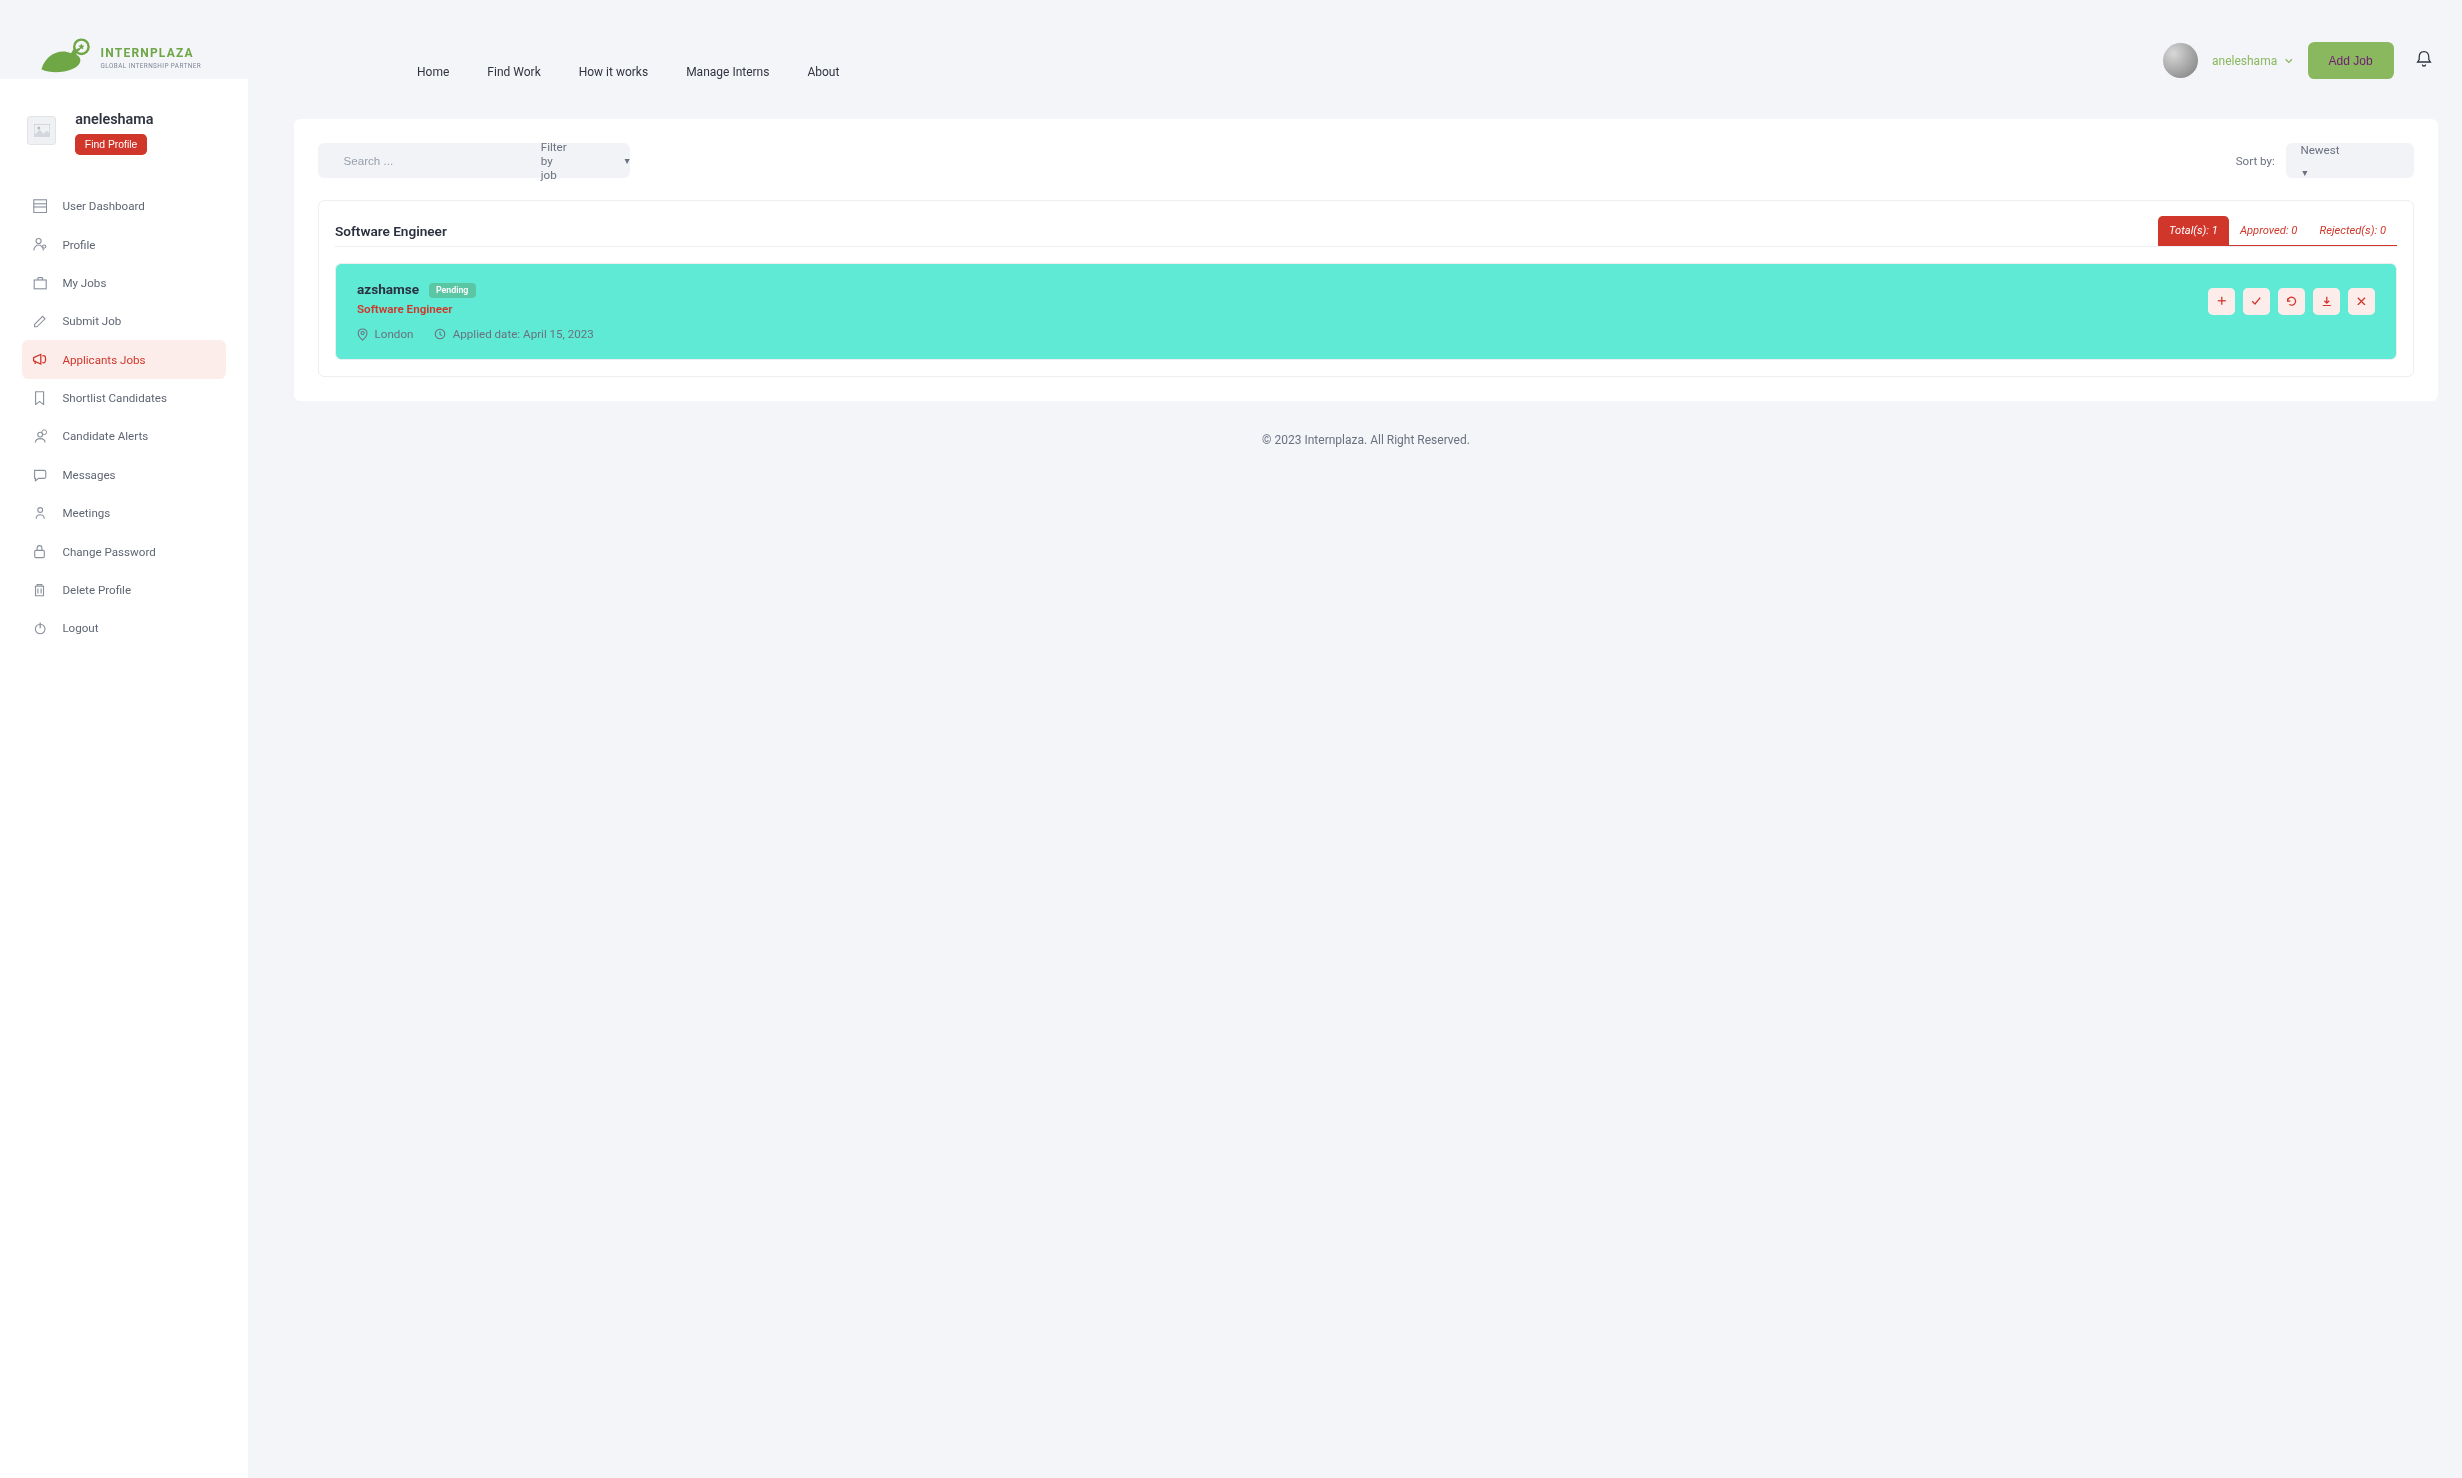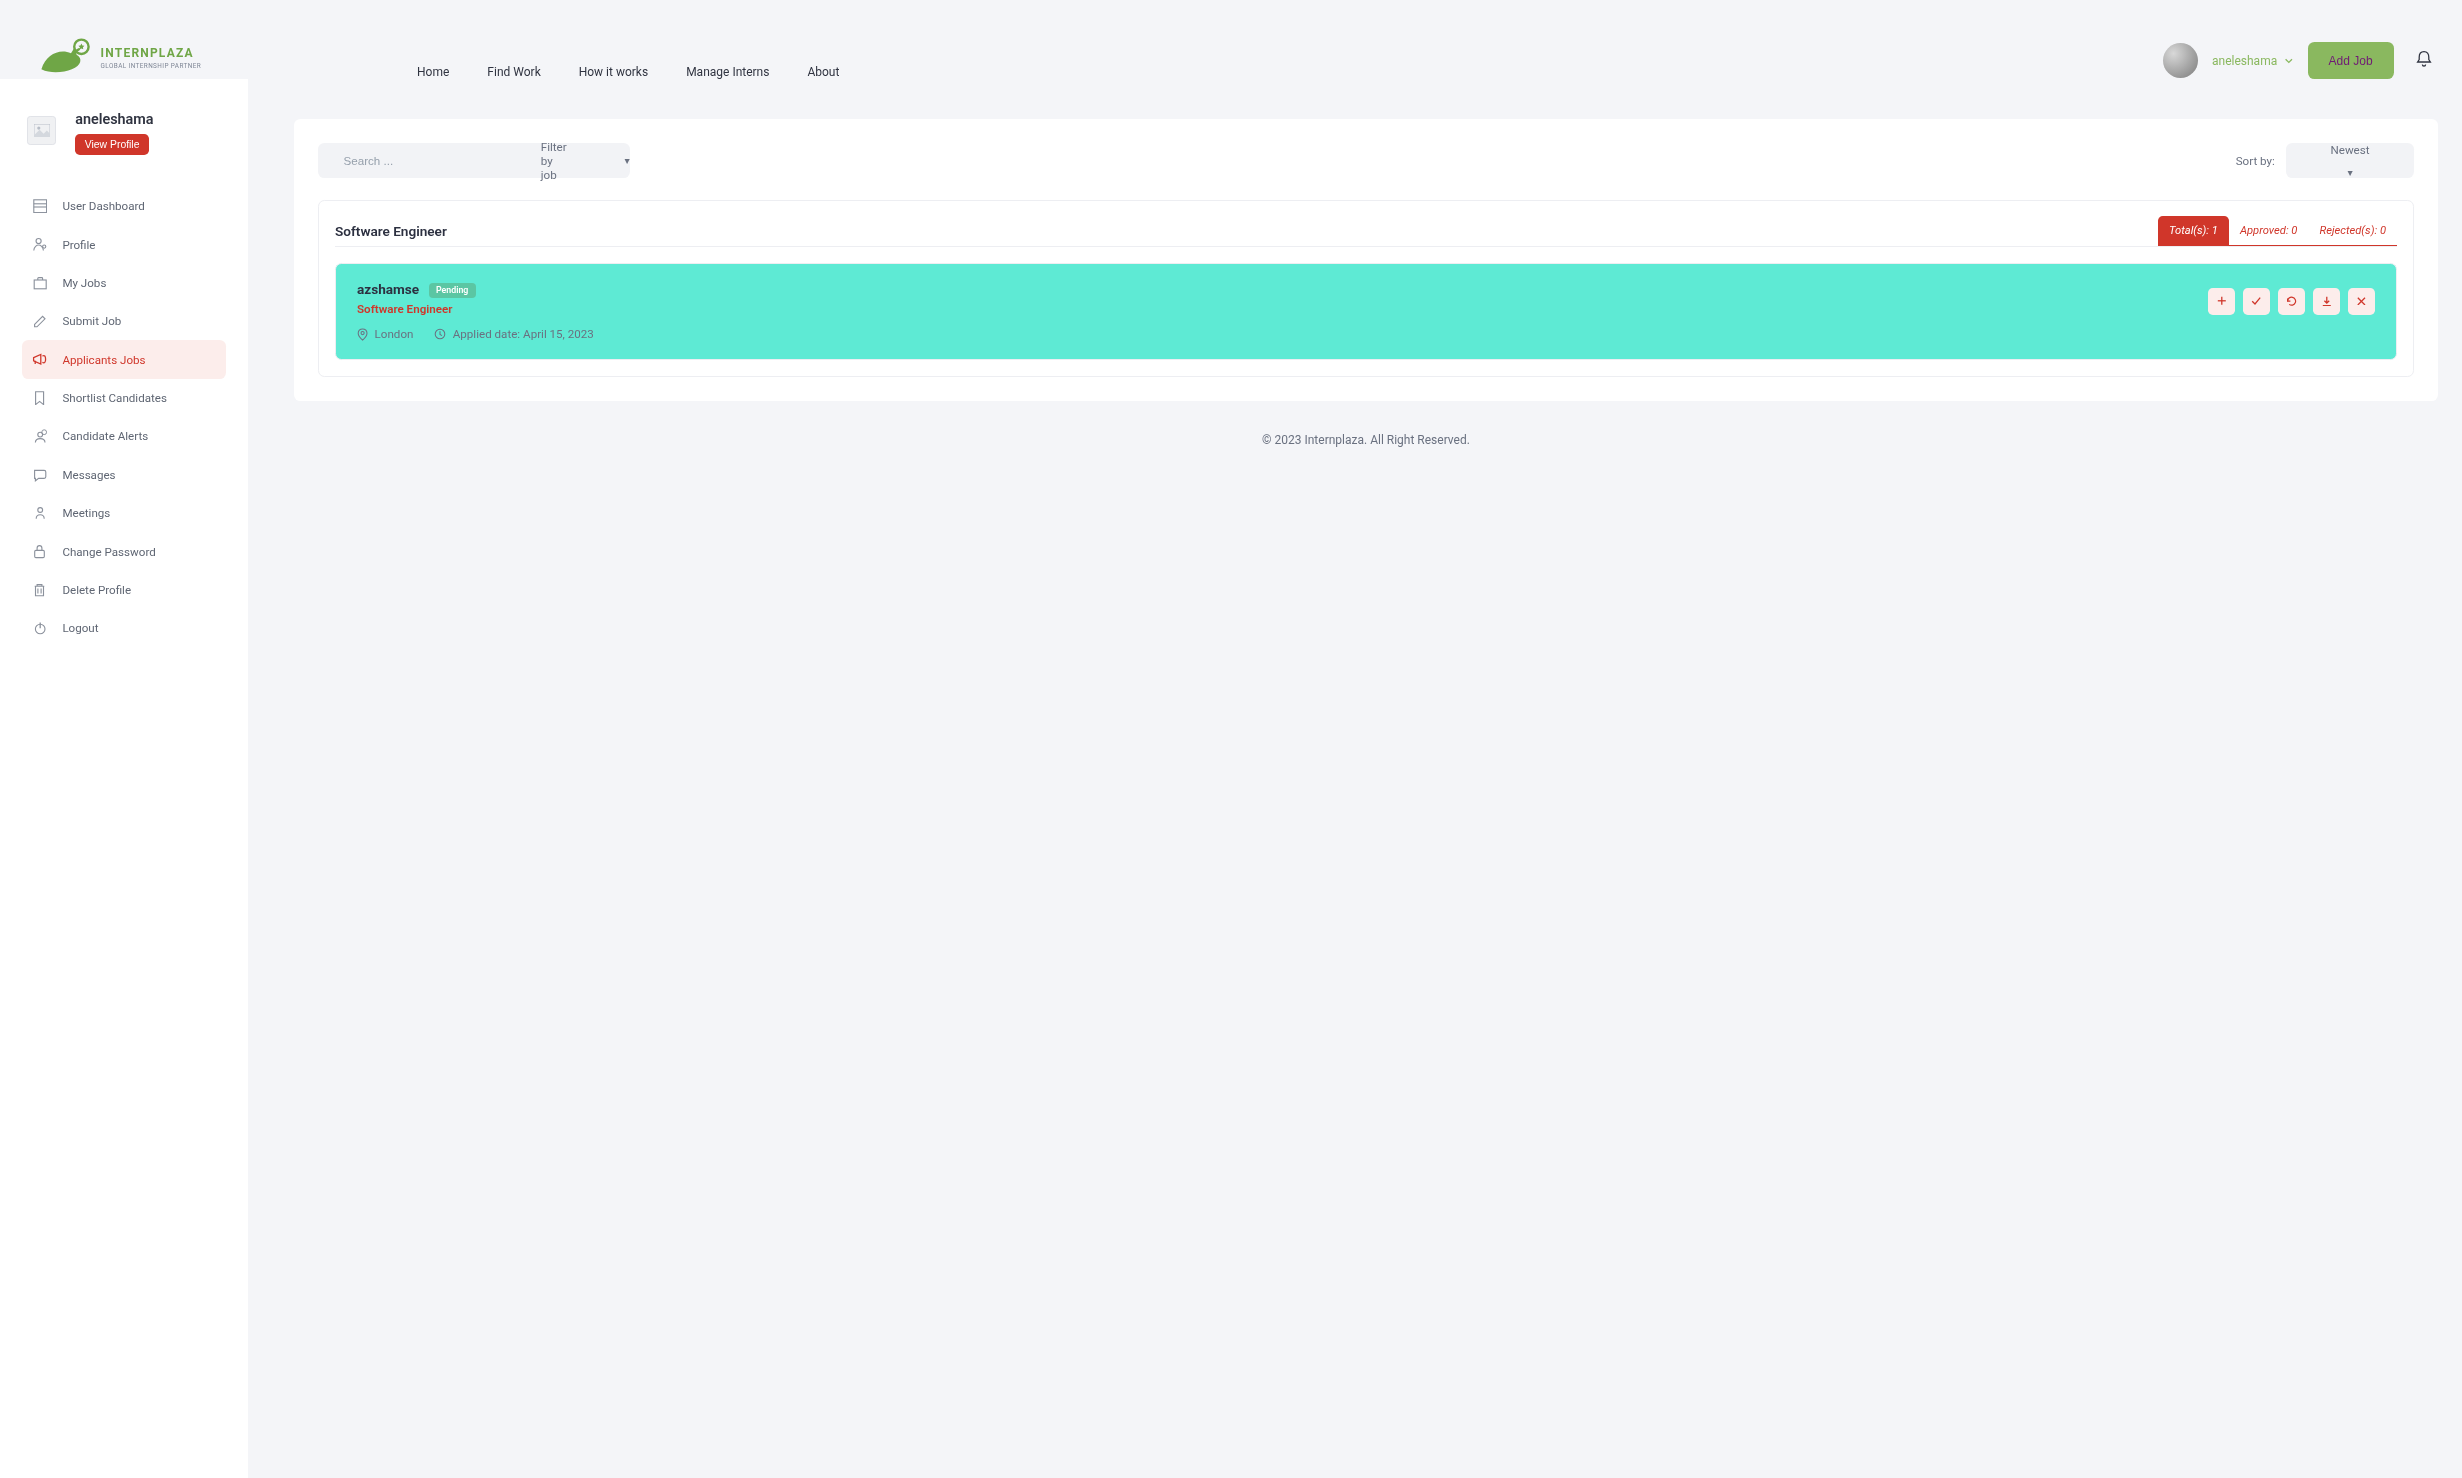--- a/index.html
+++ b/index.html
@@ -198,21 +198,21 @@
     align-items: center;
     gap: 11.2px;
     font-size: 11.6px;
     color: #6a7180;
   }
   .sort-select {
     background: #f2f3f6;
     border-radius: 6.4px;
     padding: 0 14.4px;
     height: 35px;
-    display:flex;align-items:center;
+    display:flex;
     color:#6a7180;
     cursor:pointer;
     min-width:128px;
     justify-content:space-between;
     flex-direction:column;
   }
 
   .job-block {
     border: 0.8px solid #edeef2;
     border-radius: 6.4px;
@@ -354,21 +354,21 @@
     <div class="profile-card">
       <div class="profile-thumb">
         <svg width="16" height="13" viewBox="0 0 20 16">
             <rect x="0" y="0" width="20" height="16" fill="none" stroke="#b7bdc7"></rect>
             <circle cx="6" cy="5" r="2" fill="#b7bdc7"></circle>
             <path d="M0 14 L7 7 L12 12 L16 8 L20 12 V16 H0 Z" fill="#d4d8de"></path>
           </svg>
       </div>
       <div>
         <div class="profile-name">aneleshama</div>
-        <button class="view-profile-btn">View Profile</button>
+        <button class="view-profile-btn">Find Profile</button>
       </div>
     </div>
 
     <ul class="menu">
       <li>
         <span class="ico">
             <svg width="14.4" height="14.4" viewBox="0 0 18 18">
               <rect x="1" y="1" width="16" height="16" fill="none" stroke="#8b919c" stroke-width="1.4"></rect>
               <line x1="1" y1="6" x2="17" y2="6" stroke="#8b919c" stroke-width="1.4"></line>
               <line x1="1" y1="10" x2="17" y2="10" stroke="#8b919c" stroke-width="1.4"></line>

